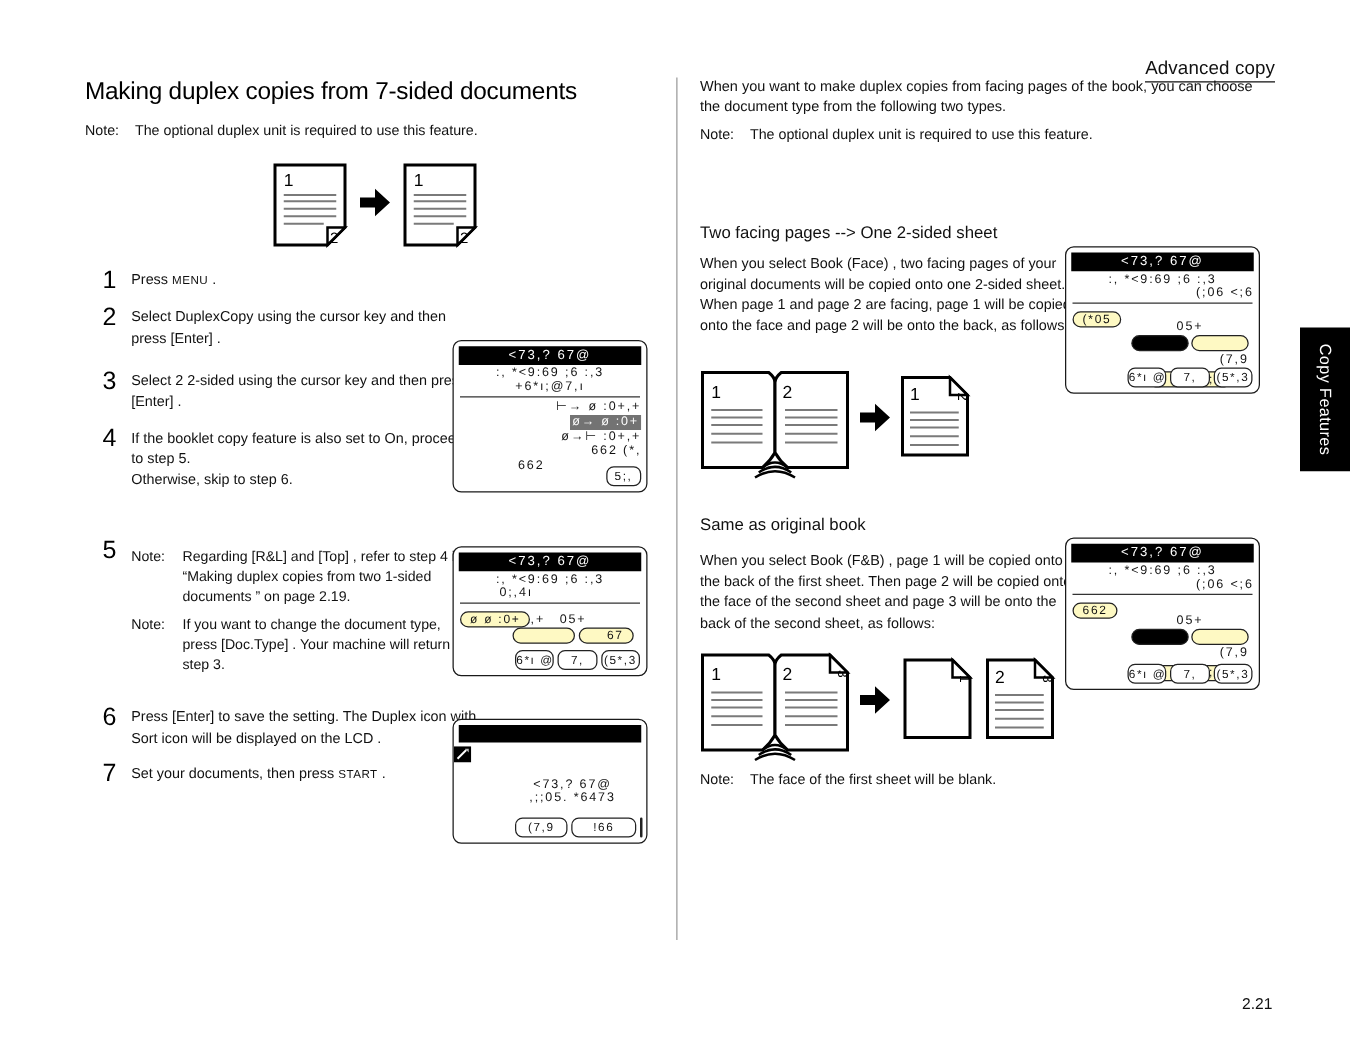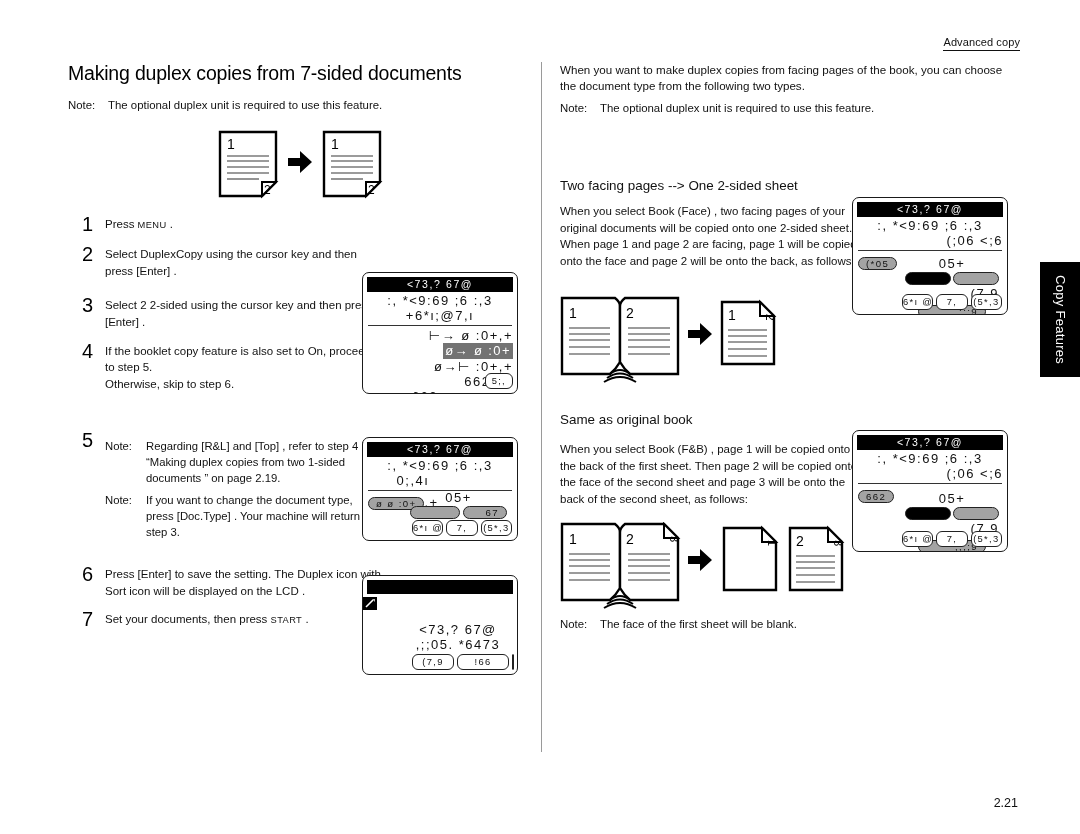--- a/index.html
+++ b/index.html
@@ -9,22 +9,22 @@
     font-family:"Liberation Sans", sans-serif;
     color:#111;
     position:relative;
     overflow:hidden;
     -webkit-font-smoothing:antialiased;
   }
   .page{position:absolute;inset:0;}
 
   
   .running-head{
-    position:absolute;top:36px;right:60px;
-    font-size:11px;color:#111;
+    position:absolute;top:46px;right:60px;
+    font-size:15px;color:#111;
     padding-bottom:2px;border-bottom:1.1px solid #111;
     letter-spacing:.1px;
   }
 
   
   .col-left{position:absolute;left:68px;top:62px;width:452px;}
   .col-right{position:absolute;left:560px;top:62px;width:455px;}
   .col-divider{position:absolute;left:541px;top:62px;width:1px;height:690px;background:#9a9a9a;}
 
   h1.section-title{
@@ -62,31 +62,31 @@
   .lcd-titlebar{
     background:#000;color:#fff;
     font-size:10.5px;text-align:center;
     letter-spacing:1.6px;
     padding:1px 0 2px 0;
     margin:4px 4px 0 4px;
     white-space:nowrap;
     overflow:hidden;
   }
   .lcd-line{
-    font-size:13px;letter-spacing:1.5px;white-space:nowrap;
+    font-size:10px;letter-spacing:1.5px;white-space:nowrap;
     overflow:hidden;color:#111;
   }
   .lcd-rule{height:1px;background:#333;margin:2px 5px;}
   .lcd-hl{
     background:#737373;color:#fff;display:inline-block;padding:0 2px;
     letter-spacing:1.4px;
   }
   .lcd-pill{
     border:1.2px solid #222;border-radius:8px;display:inline-block;
-    padding:0px 7px;font-size:9.6px;letter-spacing:1.4px;background:#a3a3a3;
+    padding:0px 7px;font-size:9.6px;letter-spacing:1.4px;background:#fef9c3;
   }
   .lcd-pill.filled{background:#000;color:#000;}
   .lcd-btnbar{
     position:absolute;left:5px;right:5px;bottom:4px;
     display:flex;gap:3px;margin-left:44px;
   }
   .lcd-btn{
     flex:1;border:1.2px solid #222;border-radius:6px;
     font-size:9.4px;letter-spacing:1.3px;text-align:center;
     padding:1px 0 2px 0;background:#fff;white-space:nowrap;overflow:hidden;

